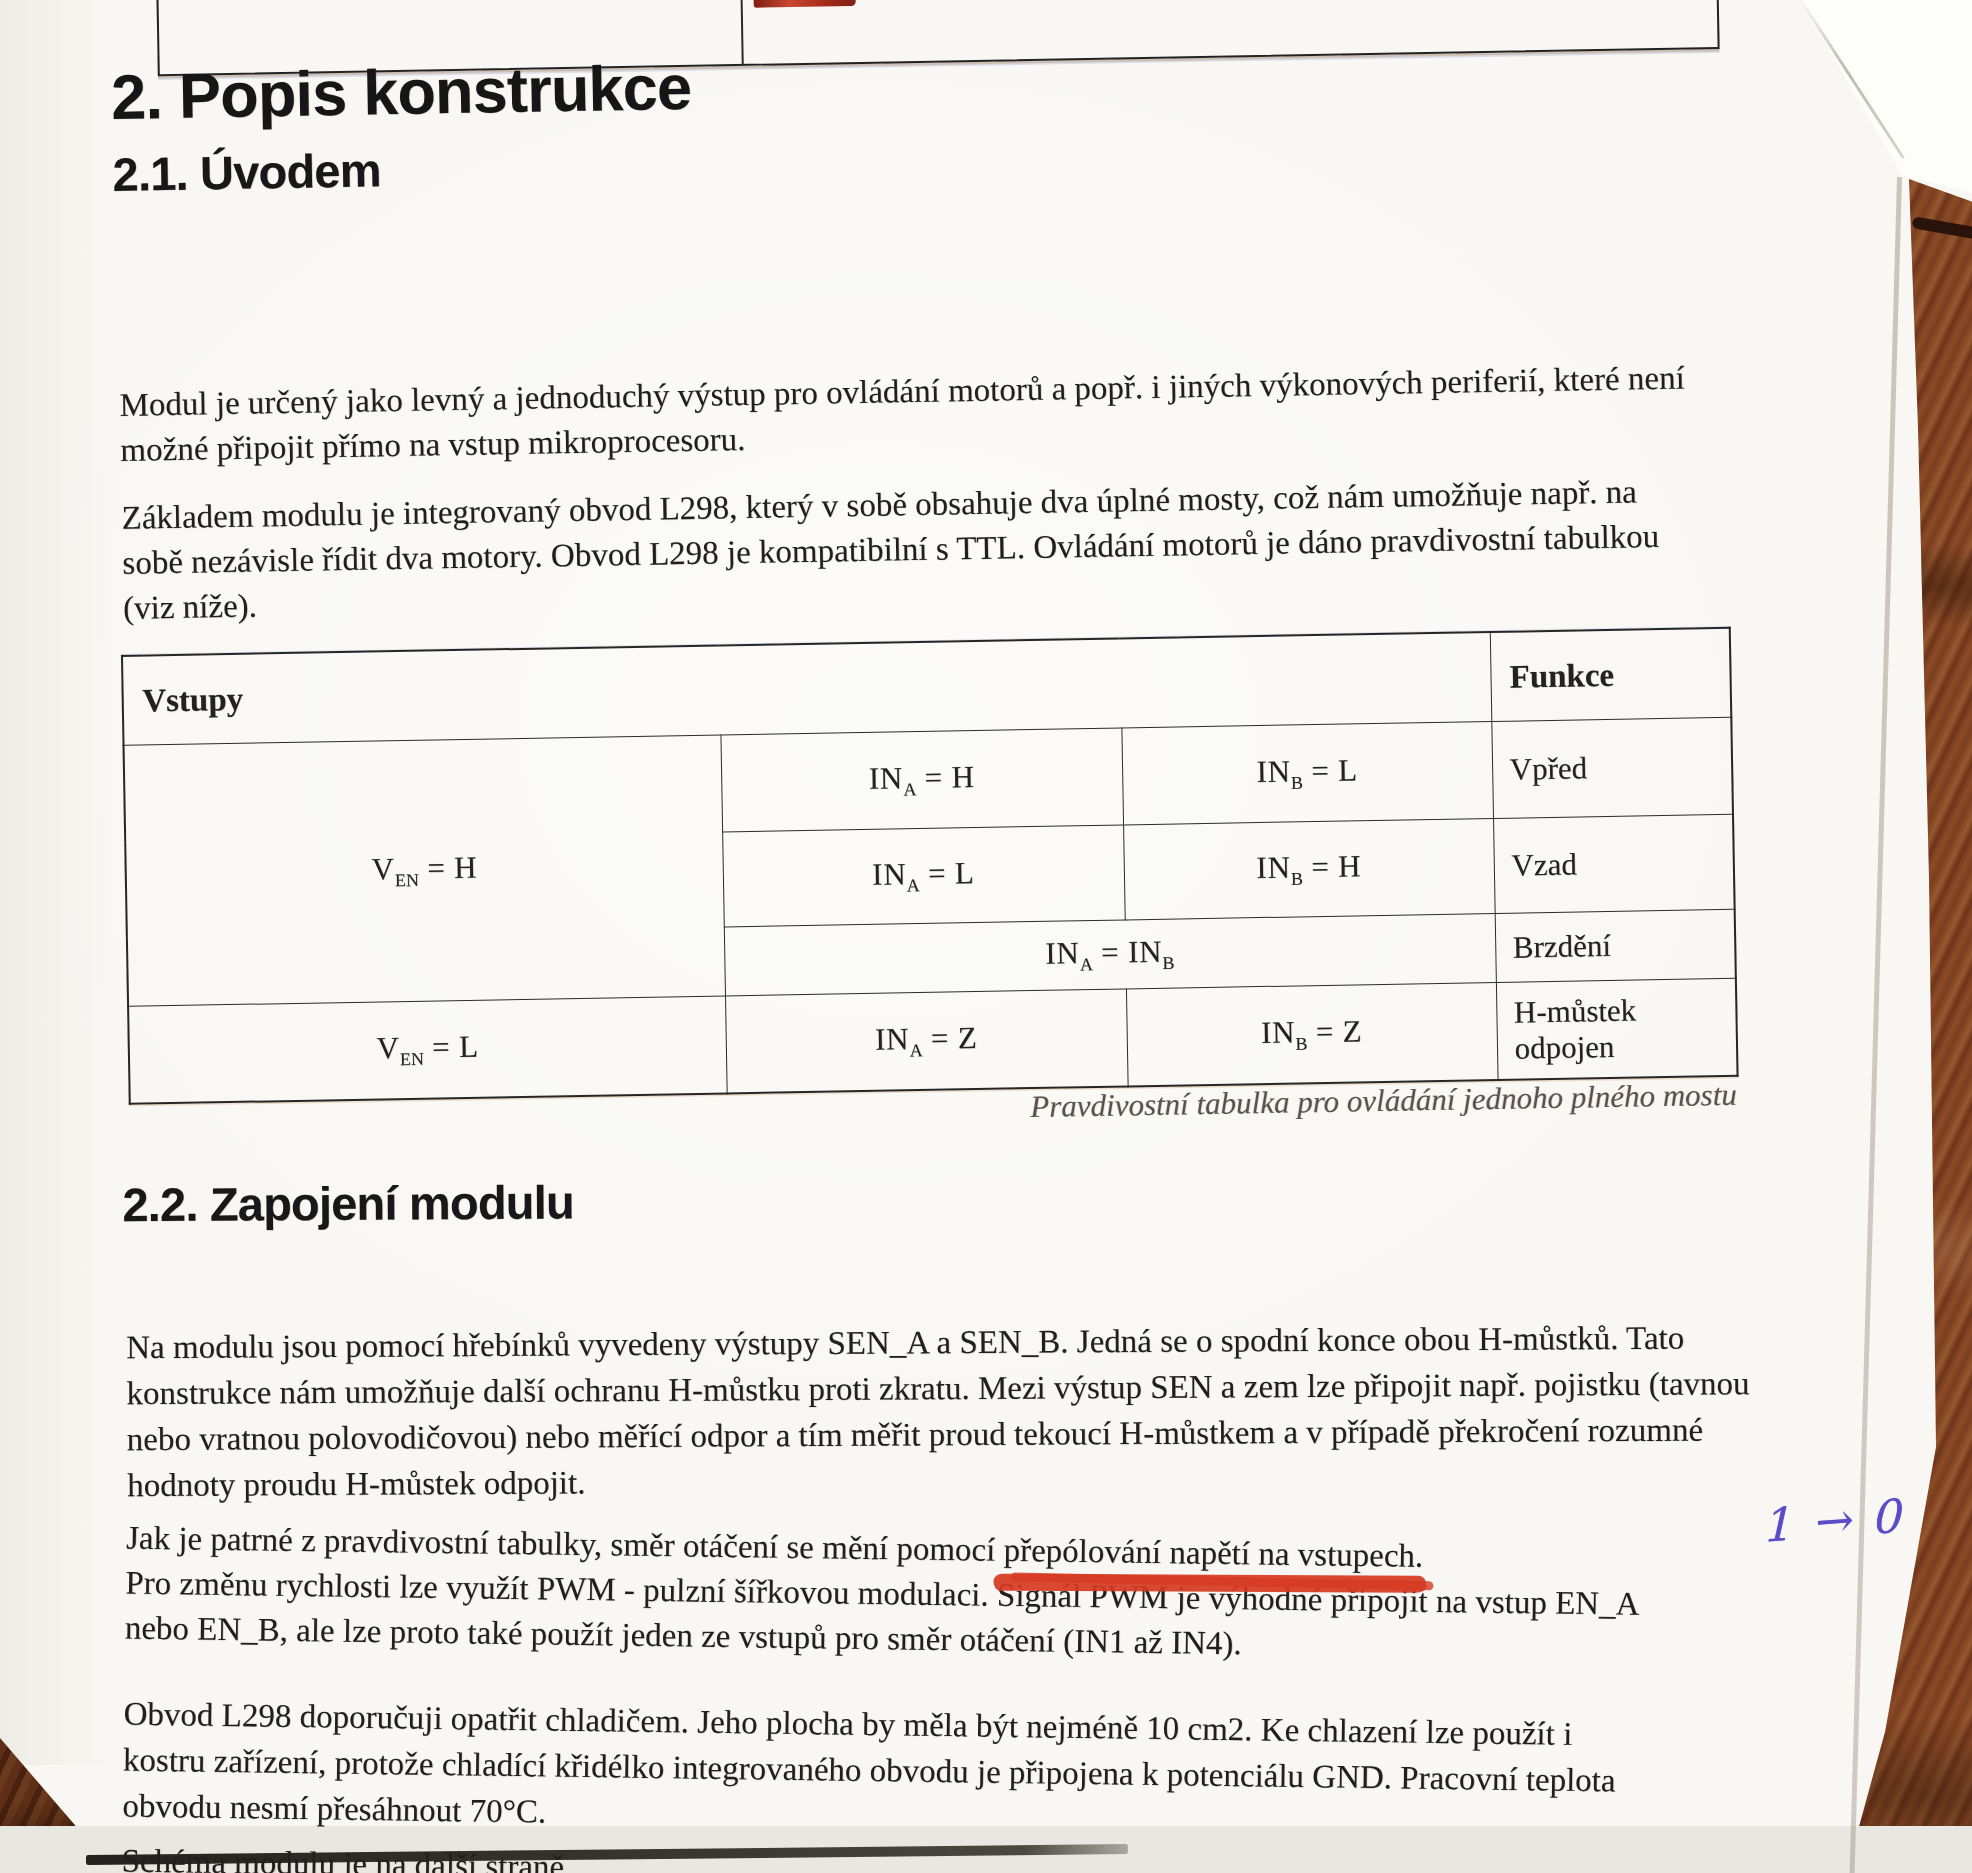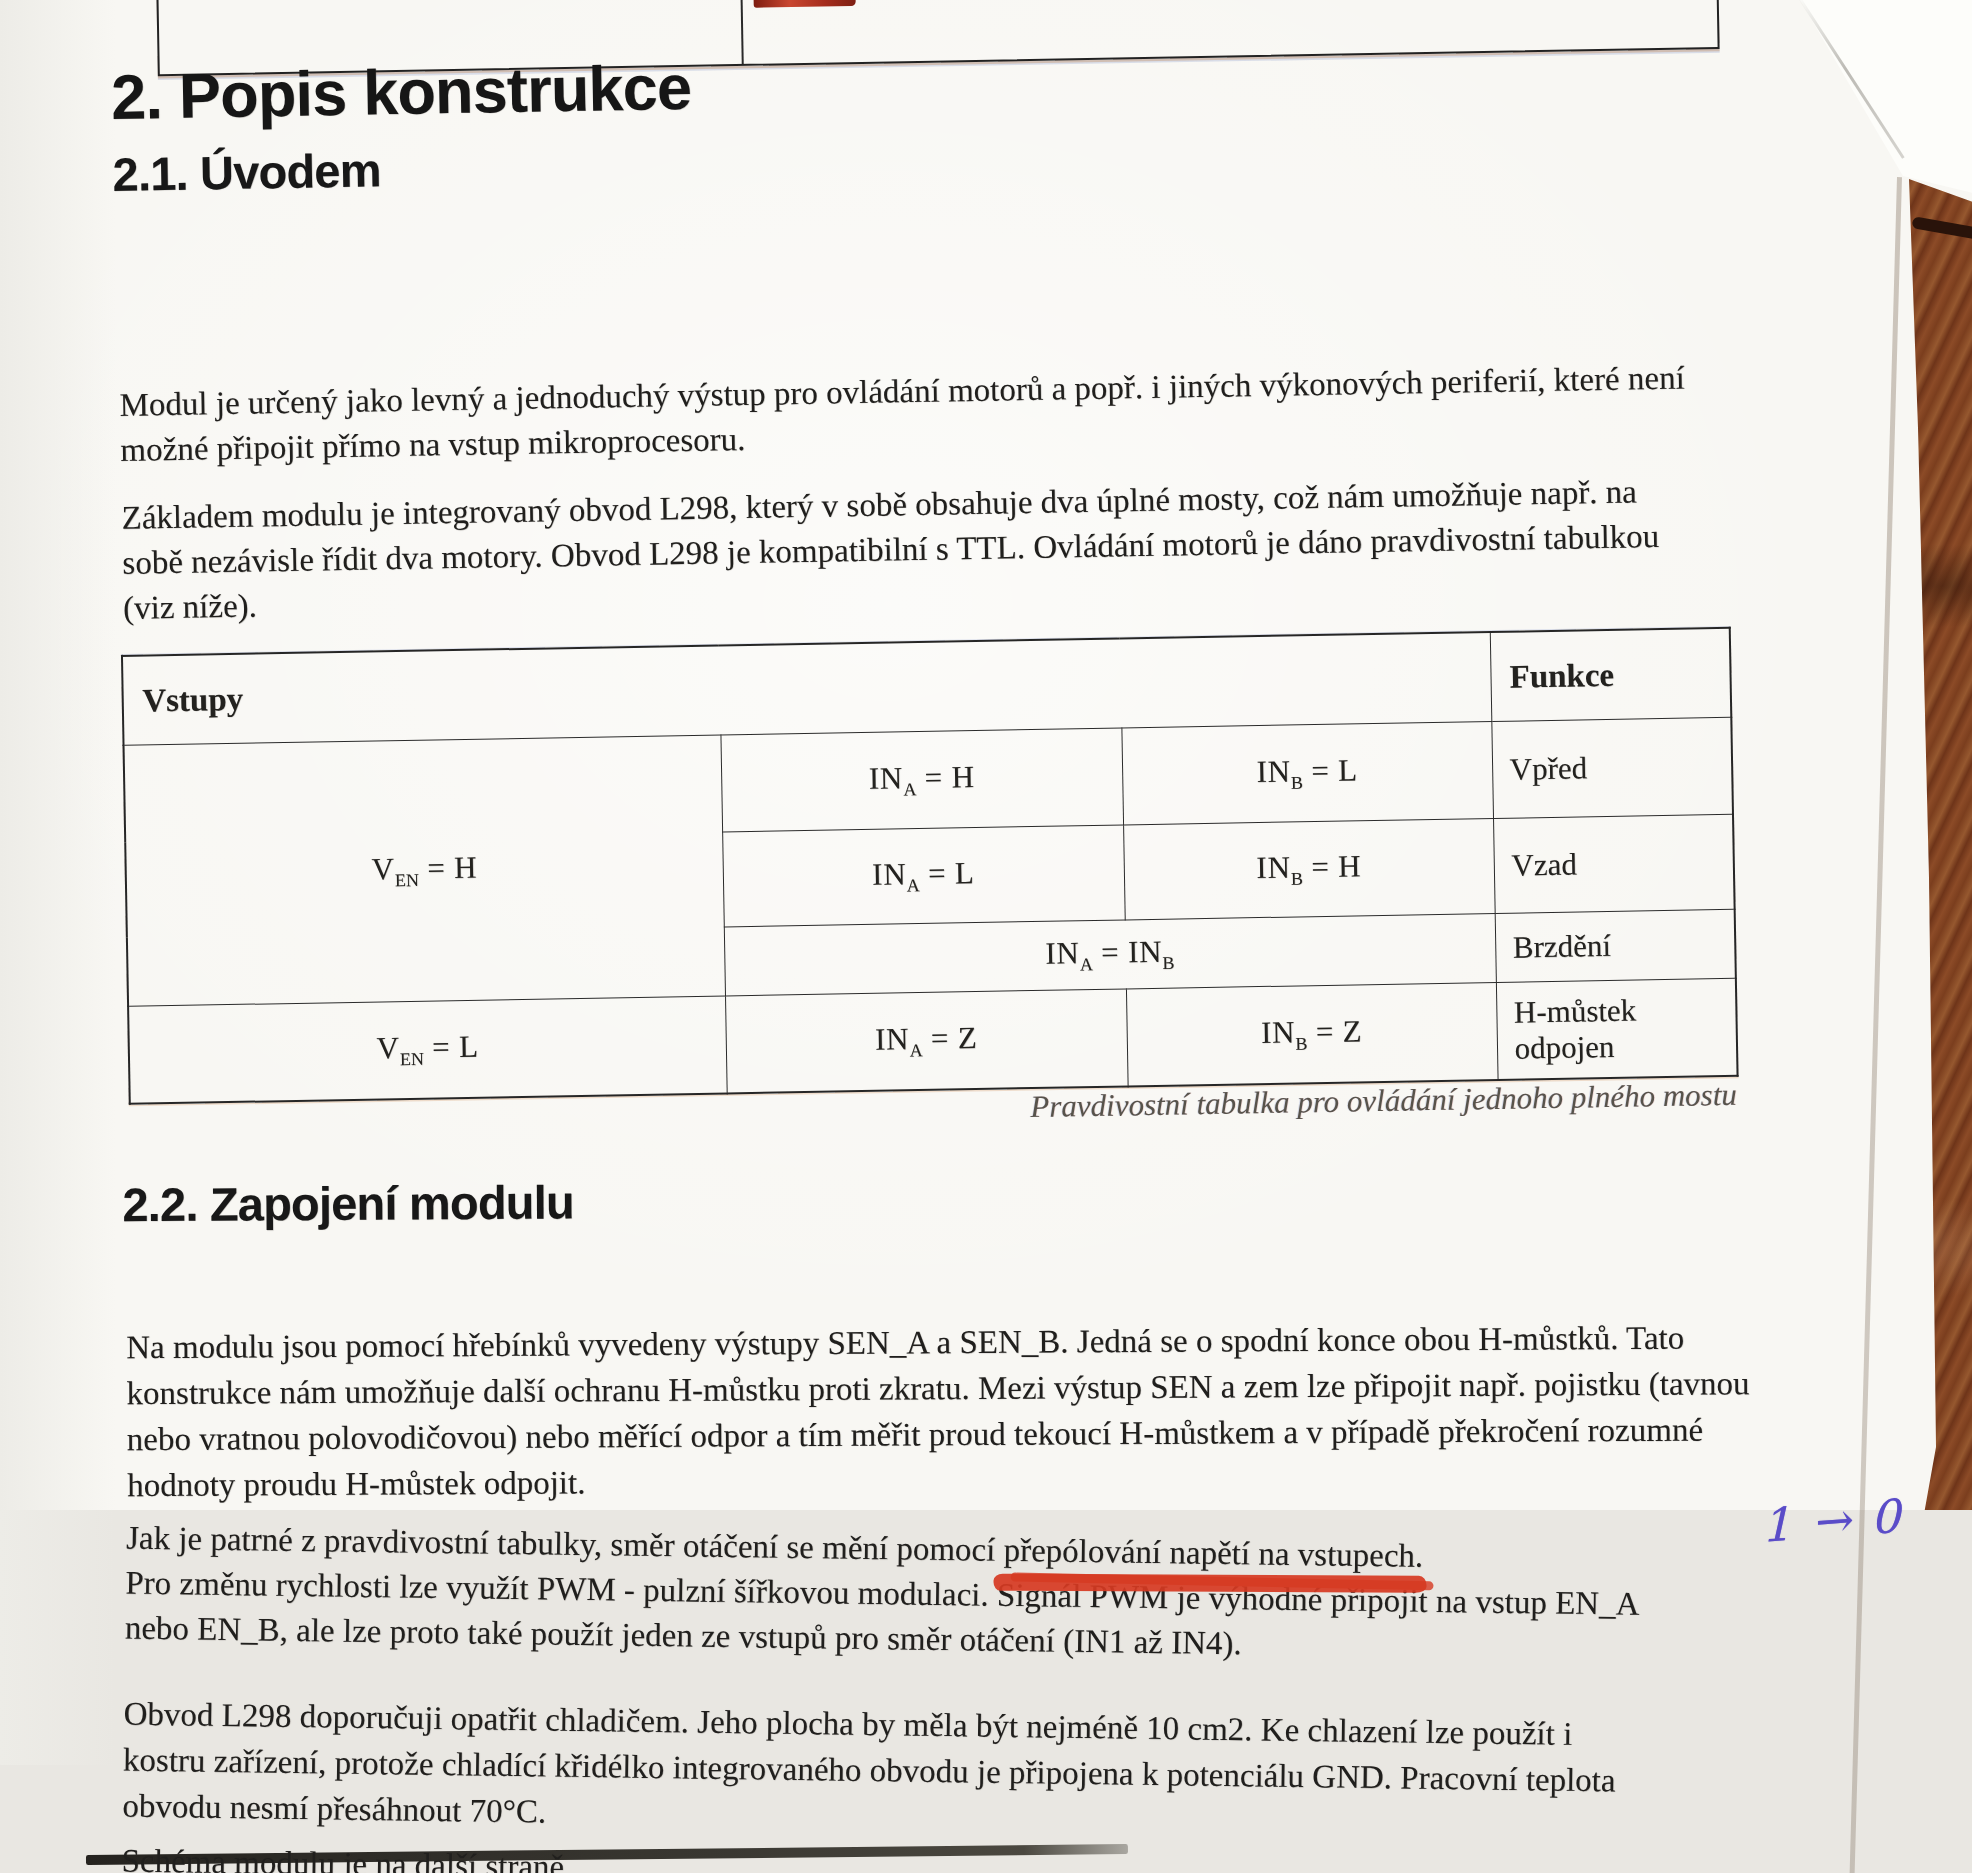--- a/index.html
+++ b/index.html
@@ -1,16 +1,16 @@
 <!DOCTYPE html>
 <html style="--paper: #f8f7f3; --marker-red: #d63a22; --ink-purple: #5a4cc8; --wood-brown: #8c4b27;font-size:12.3px"><head>
 <meta charset="utf-8">
 <style>
   html,body{margin:0;padding:0;width:1973px;height:1874px;overflow:hidden;background:#e9e7e2;}
-  #page{position:relative;width:1973px;height:1510px;background:var(--paper,#f8f7f3);
+  #page{position:relative;width:1973px;height:1826px;background:var(--paper,#f8f7f3);
         font-family:"Liberation Serif",serif;color:#1d1c1a;
         background-image:radial-gradient(ellipse 1387px 1079px at 45% 40%,rgba(255,255,255,.5),rgba(0,0,0,0) 70%);}
   .soft{text-shadow:0.5px 0.3px 0.7px rgba(60,55,50,.38);}
 
   
   .left-strip{position:absolute;left:0;top:0;width:116px;height:1765px;
               background:linear-gradient(90deg,#edece7,rgba(248,247,243,0));}
   .corner-bright{position:absolute;inset:0;background:#fdfdfa;
               clip-path:polygon(1800px 0px,1973px 0px,1973px 193px,1903px 176px);}
   .fold-line{position:absolute;left:1797px;top:-3.1px;width:3.1px;height:193px;transform:rotate(-33deg);

